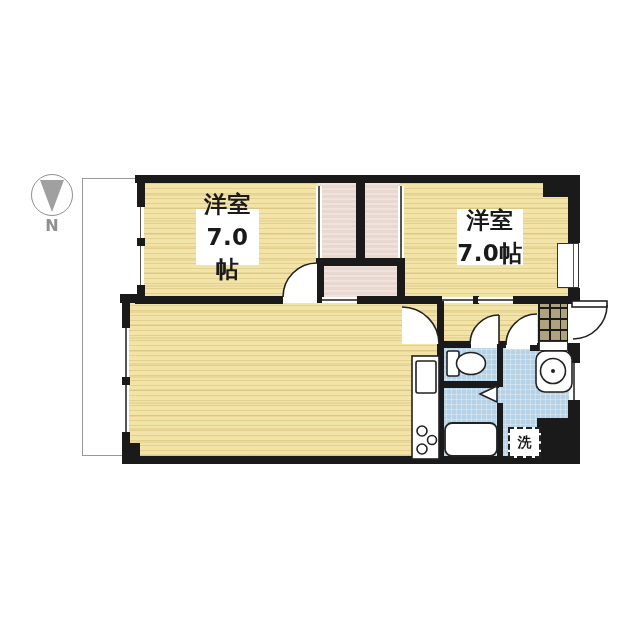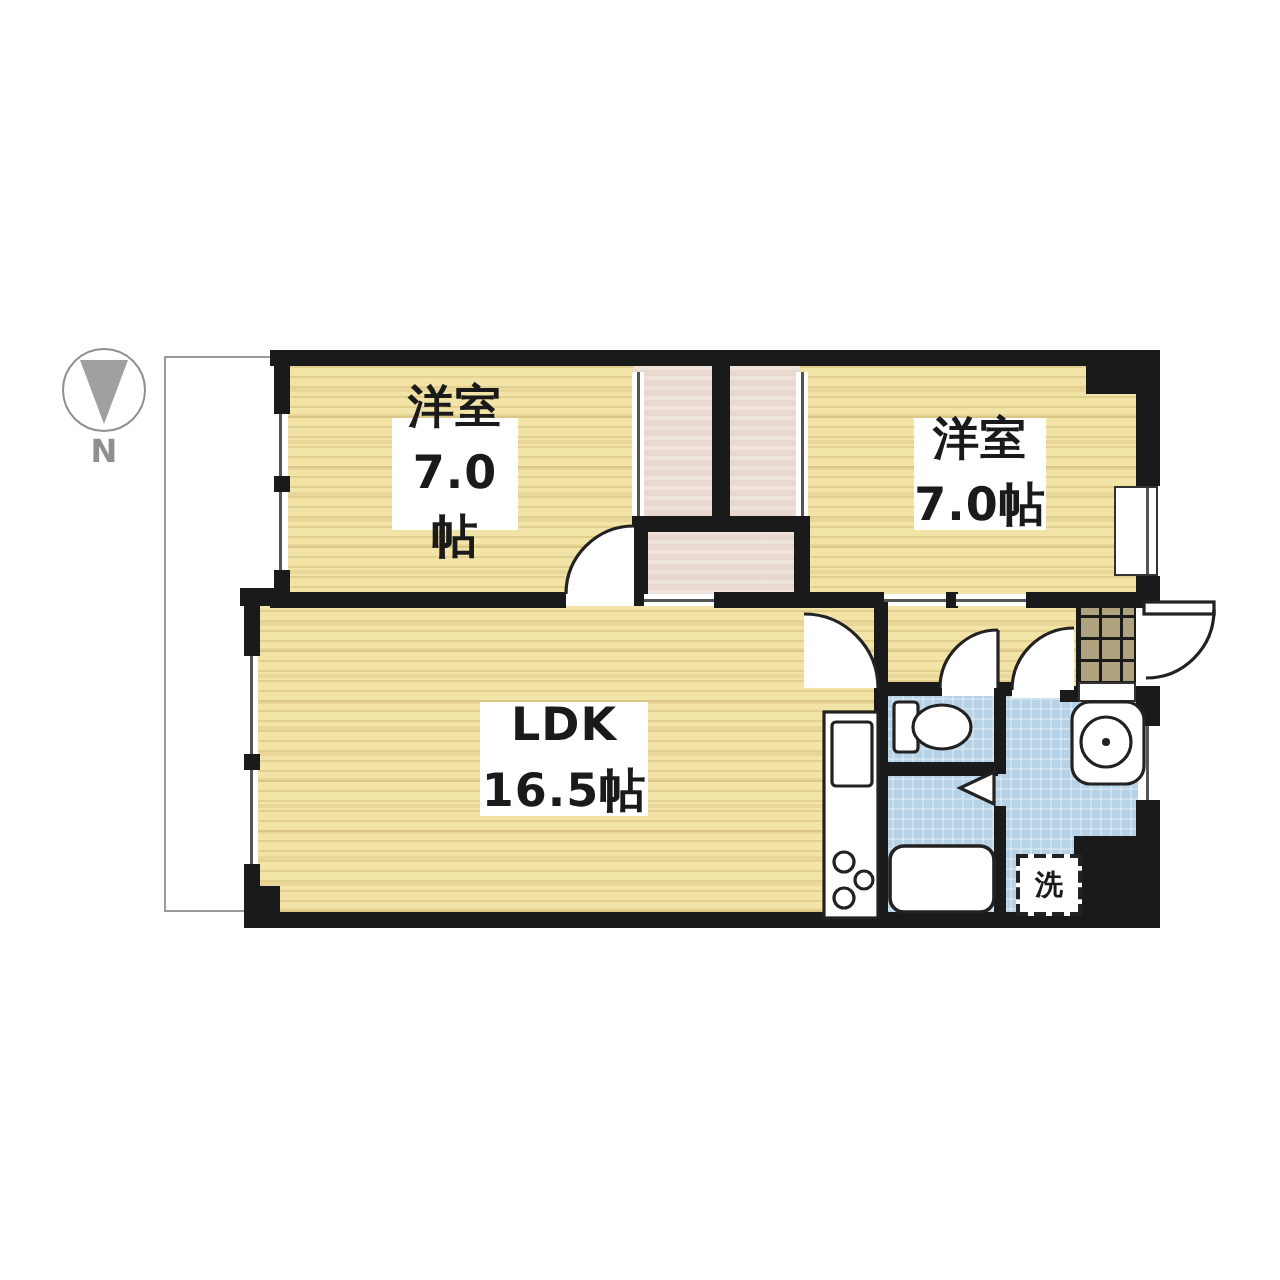--- a/index.html
+++ b/index.html
@@ -186,18 +186,14 @@
   </div>
 
   <div class="abs room-label" style="left:196px;top:209px;width:63px;height:56px;">
     <span>洋室</span>
     <span>7.0帖</span>
   </div>
   <div class="abs room-label" style="left:457px;top:209px;width:66px;height:56px;">
     <span>洋室</span>
     <span>7.0帖</span>
   </div>
-  <div class="abs room-label" style="left:240px;top:351px;width:84px;height:57px;">
-    <span>LDK</span>
-    <span>16.5帖</span>
-  </div>
 
 </div>
 
 </body></html>

